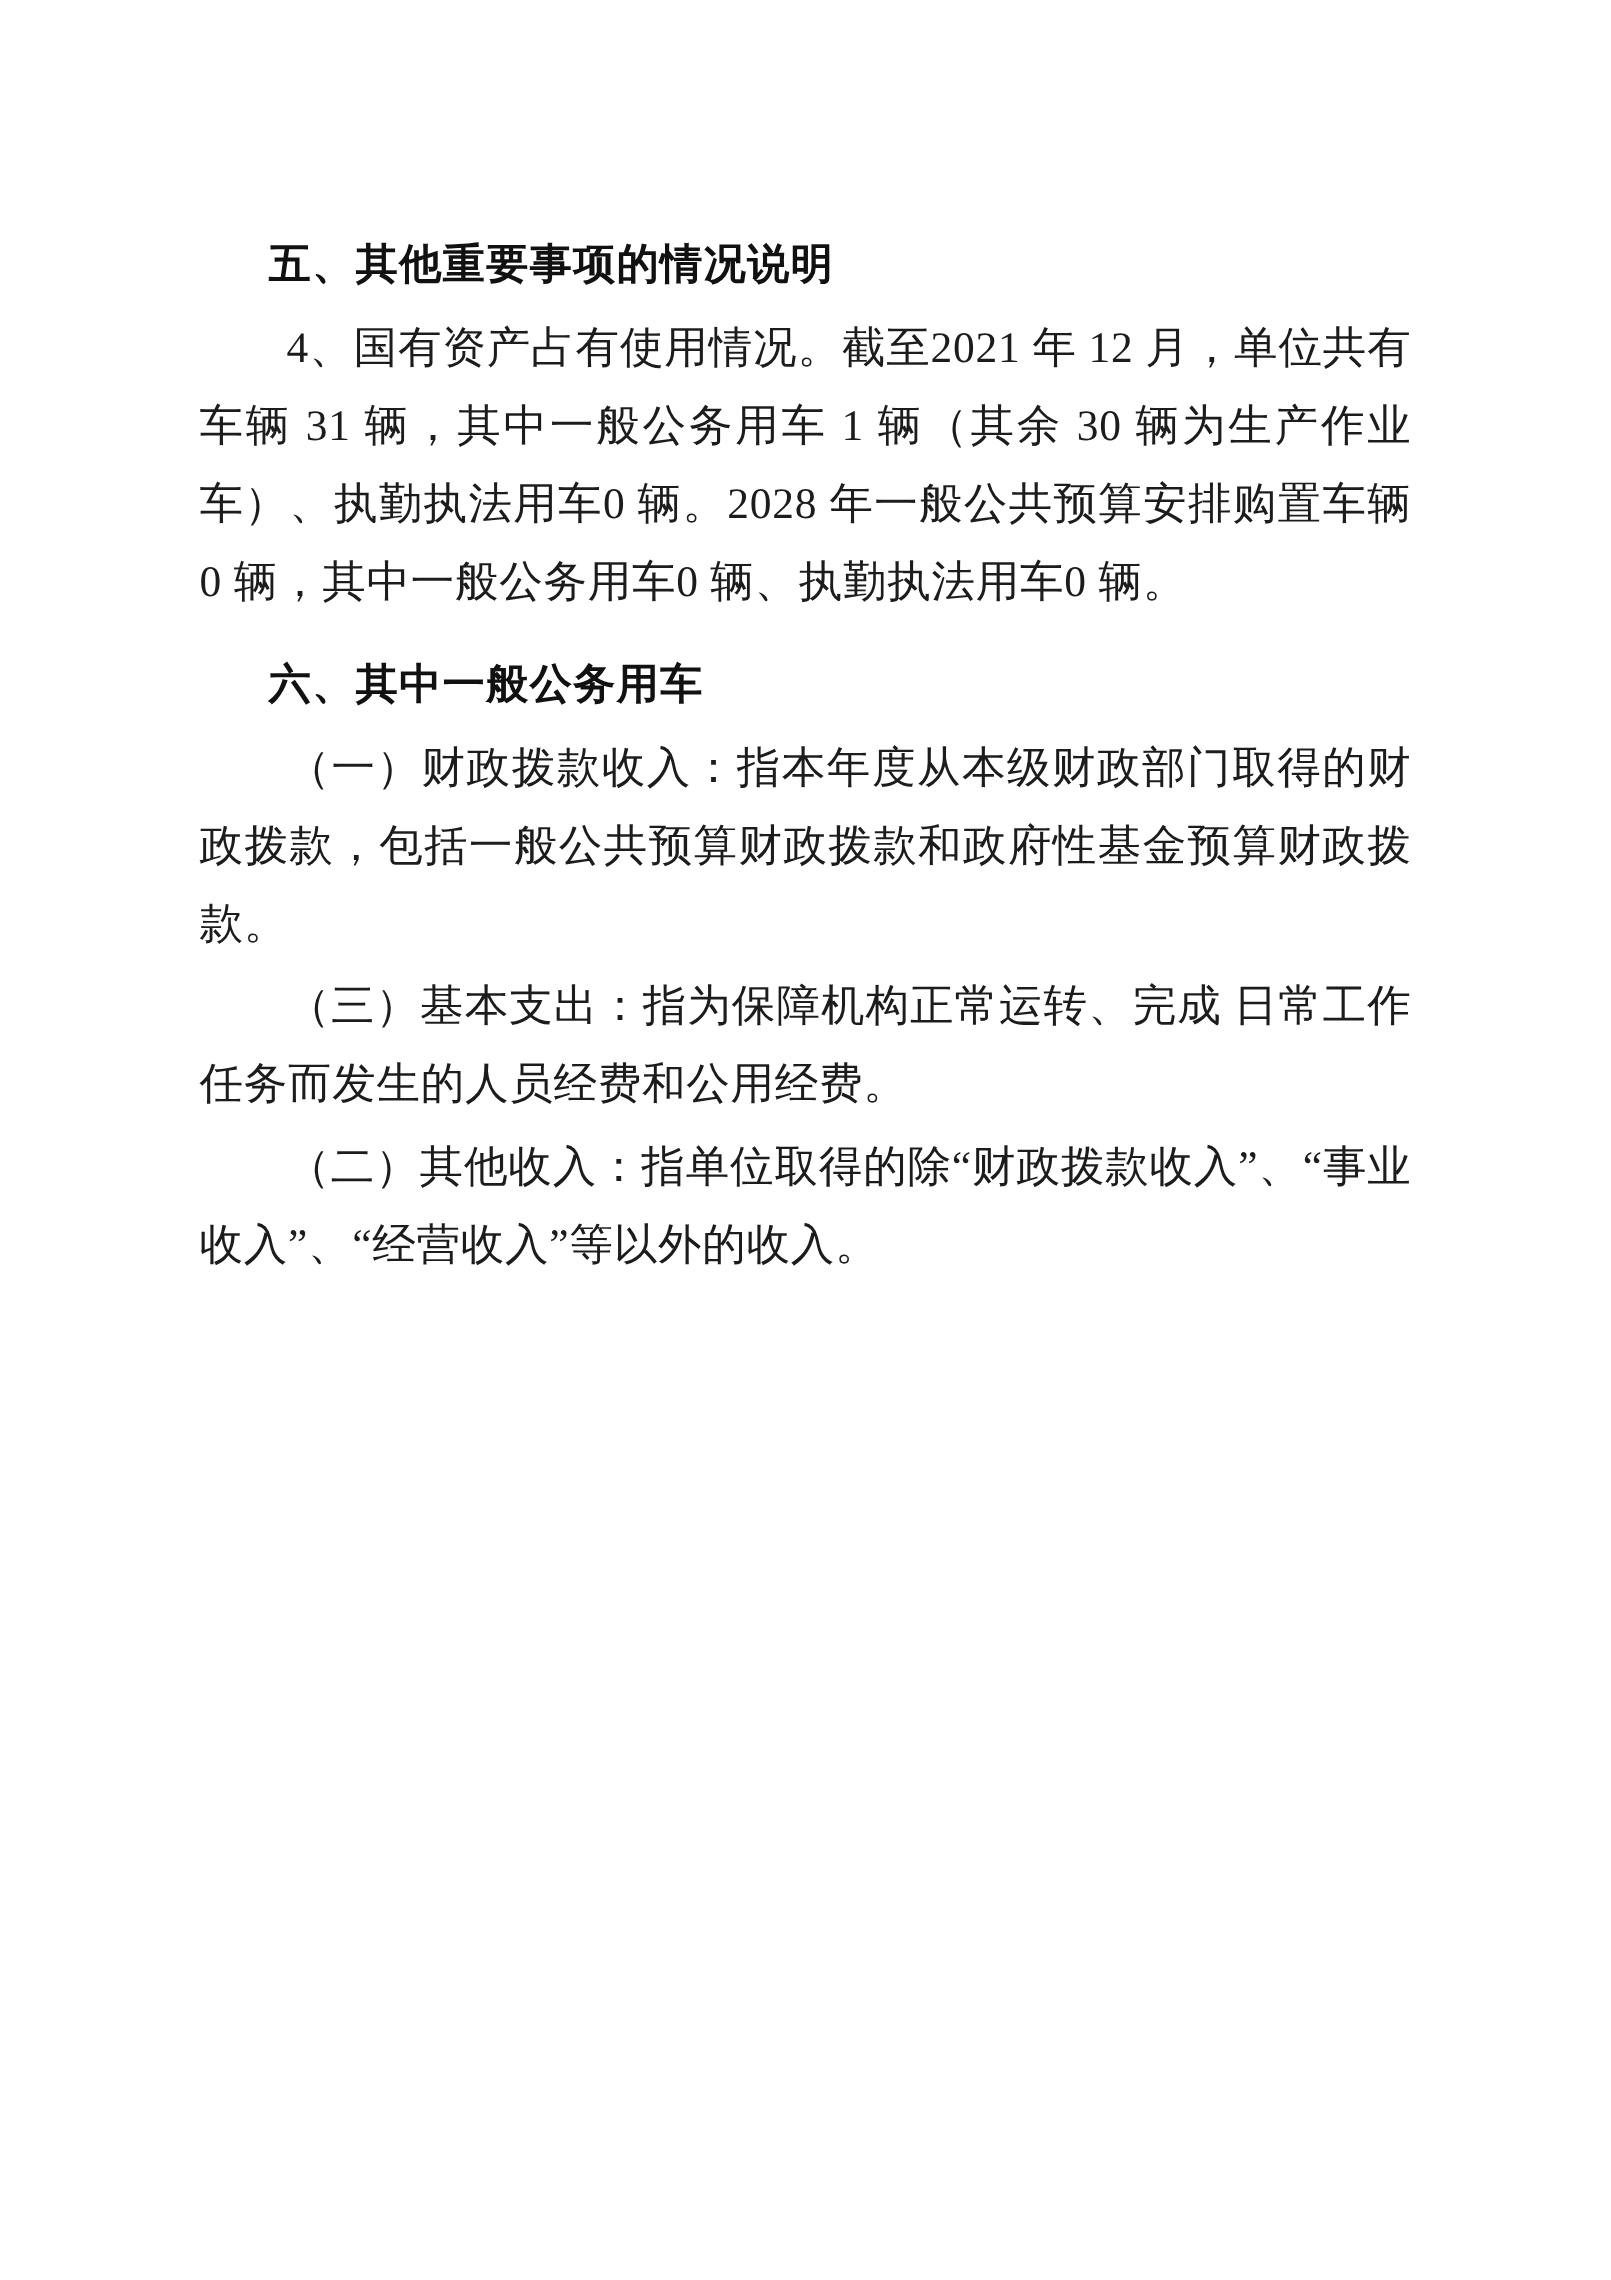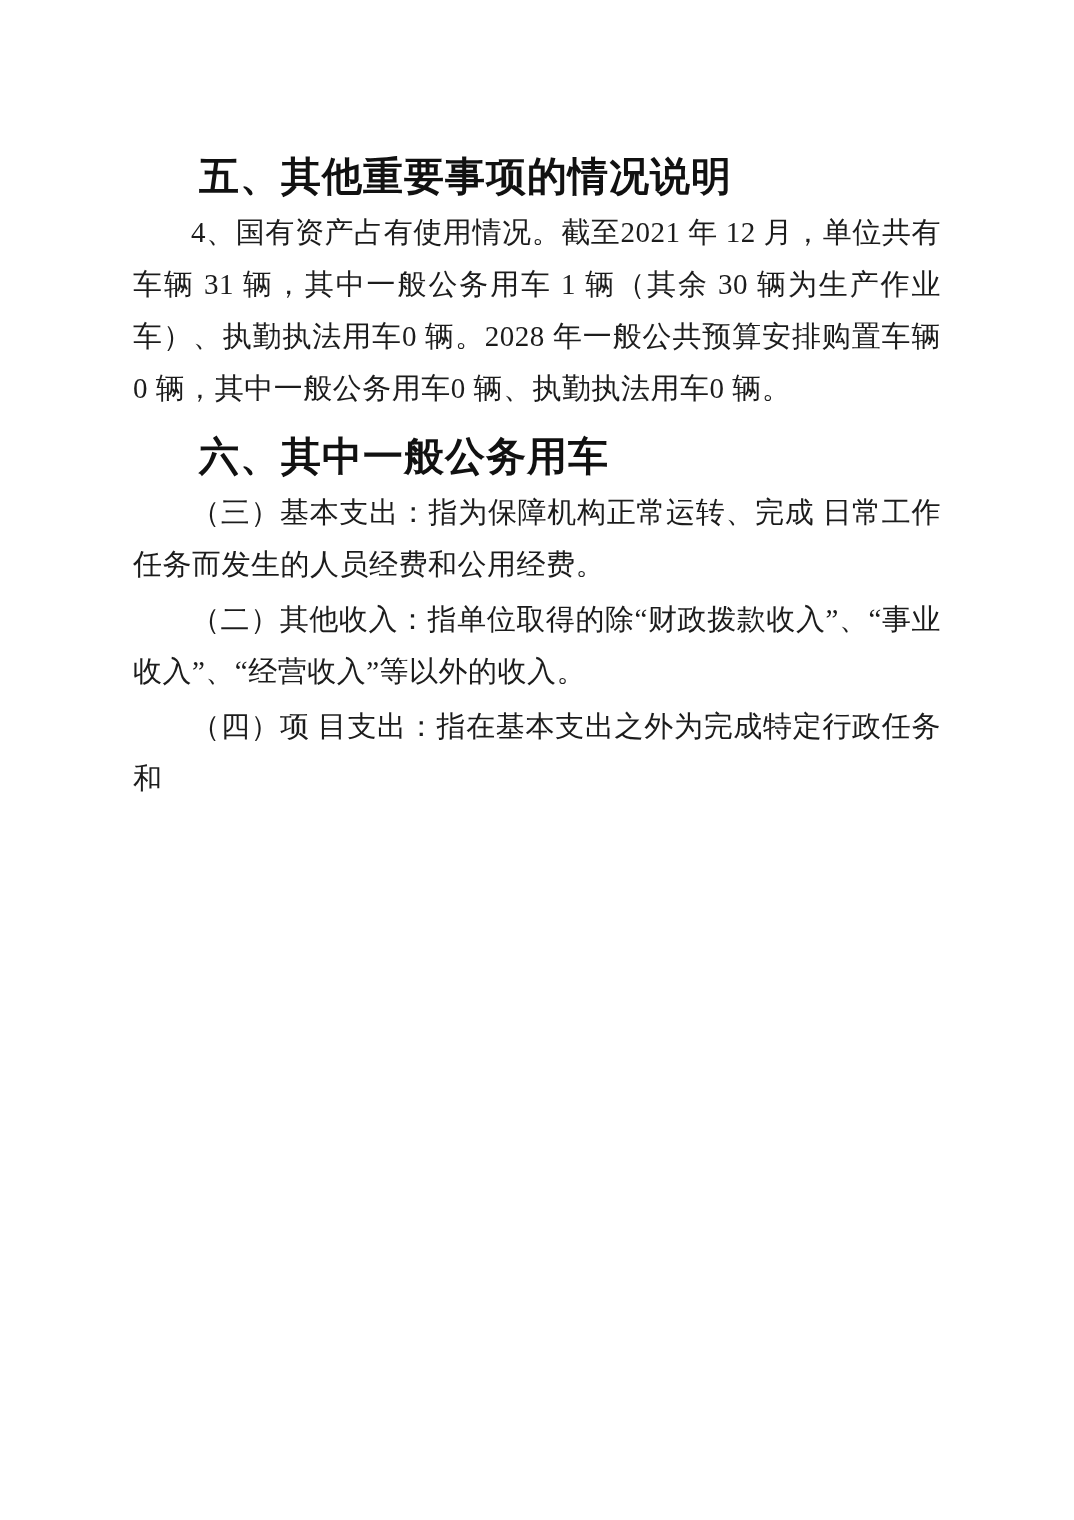--- a/index.html
+++ b/index.html
@@ -27,21 +27,21 @@
     text-indent: 2em;
     color: #1c1c1c;
     letter-spacing: 0.5px;
   }
   .body-par.no-indent {
     text-indent: 0;
   }
   .section-heading {
     font-family: "Liberation Sans", "DejaVu Sans", sans-serif;
     font-weight: bold;
-    font-size: 40px;
+    font-size: 28px;
     line-height: 52px;
     margin: 4px 0;
     text-indent: 1.65em;
     color: #111111;
     letter-spacing: 1px;
   }
   .section-heading.space-before {
     margin-top: 16px;
   }
 </style>
@@ -53,20 +53,20 @@
 
   <h2 class="section-heading">五、其他重要事项的情况说明</h2>
 
 
 
 
   <p class="body-par">4、国有资产占有使用情况。截至2021 年 12 月，单位共有车辆 31 辆，其中一般公务用车 1 辆（其余 30 辆为生产作业车）、执勤执法用车0 辆。2028 年一般公共预算安排购置车辆 0 辆，其中一般公务用车0 辆、执勤执法用车0 辆。</p>
 
   <h2 class="section-heading space-before">六、其中一般公务用车</h2>
 
+  <p class="body-par">（一）财政拨款收入：指本年度从本级财政部门取得的财政拨款，包括一般公共预算财政拨款和政府性基金预算财政拨款。</p>
 
   <p class="body-par">（三）基本支出：指为保障机构正常运转、完成 日常工作任务而发生的人员经费和公用经费。</p>
 
   <p class="body-par">（二）其他收入：指单位取得的除“财政拨款收入”、“事业收入”、“经营收入”等以外的收入。</p>
 
-  <p class="body-par">（四）项 目支出：指在基本支出之外为完成特定行政任务和</p>
 
 </div>
 
 </body></html>

